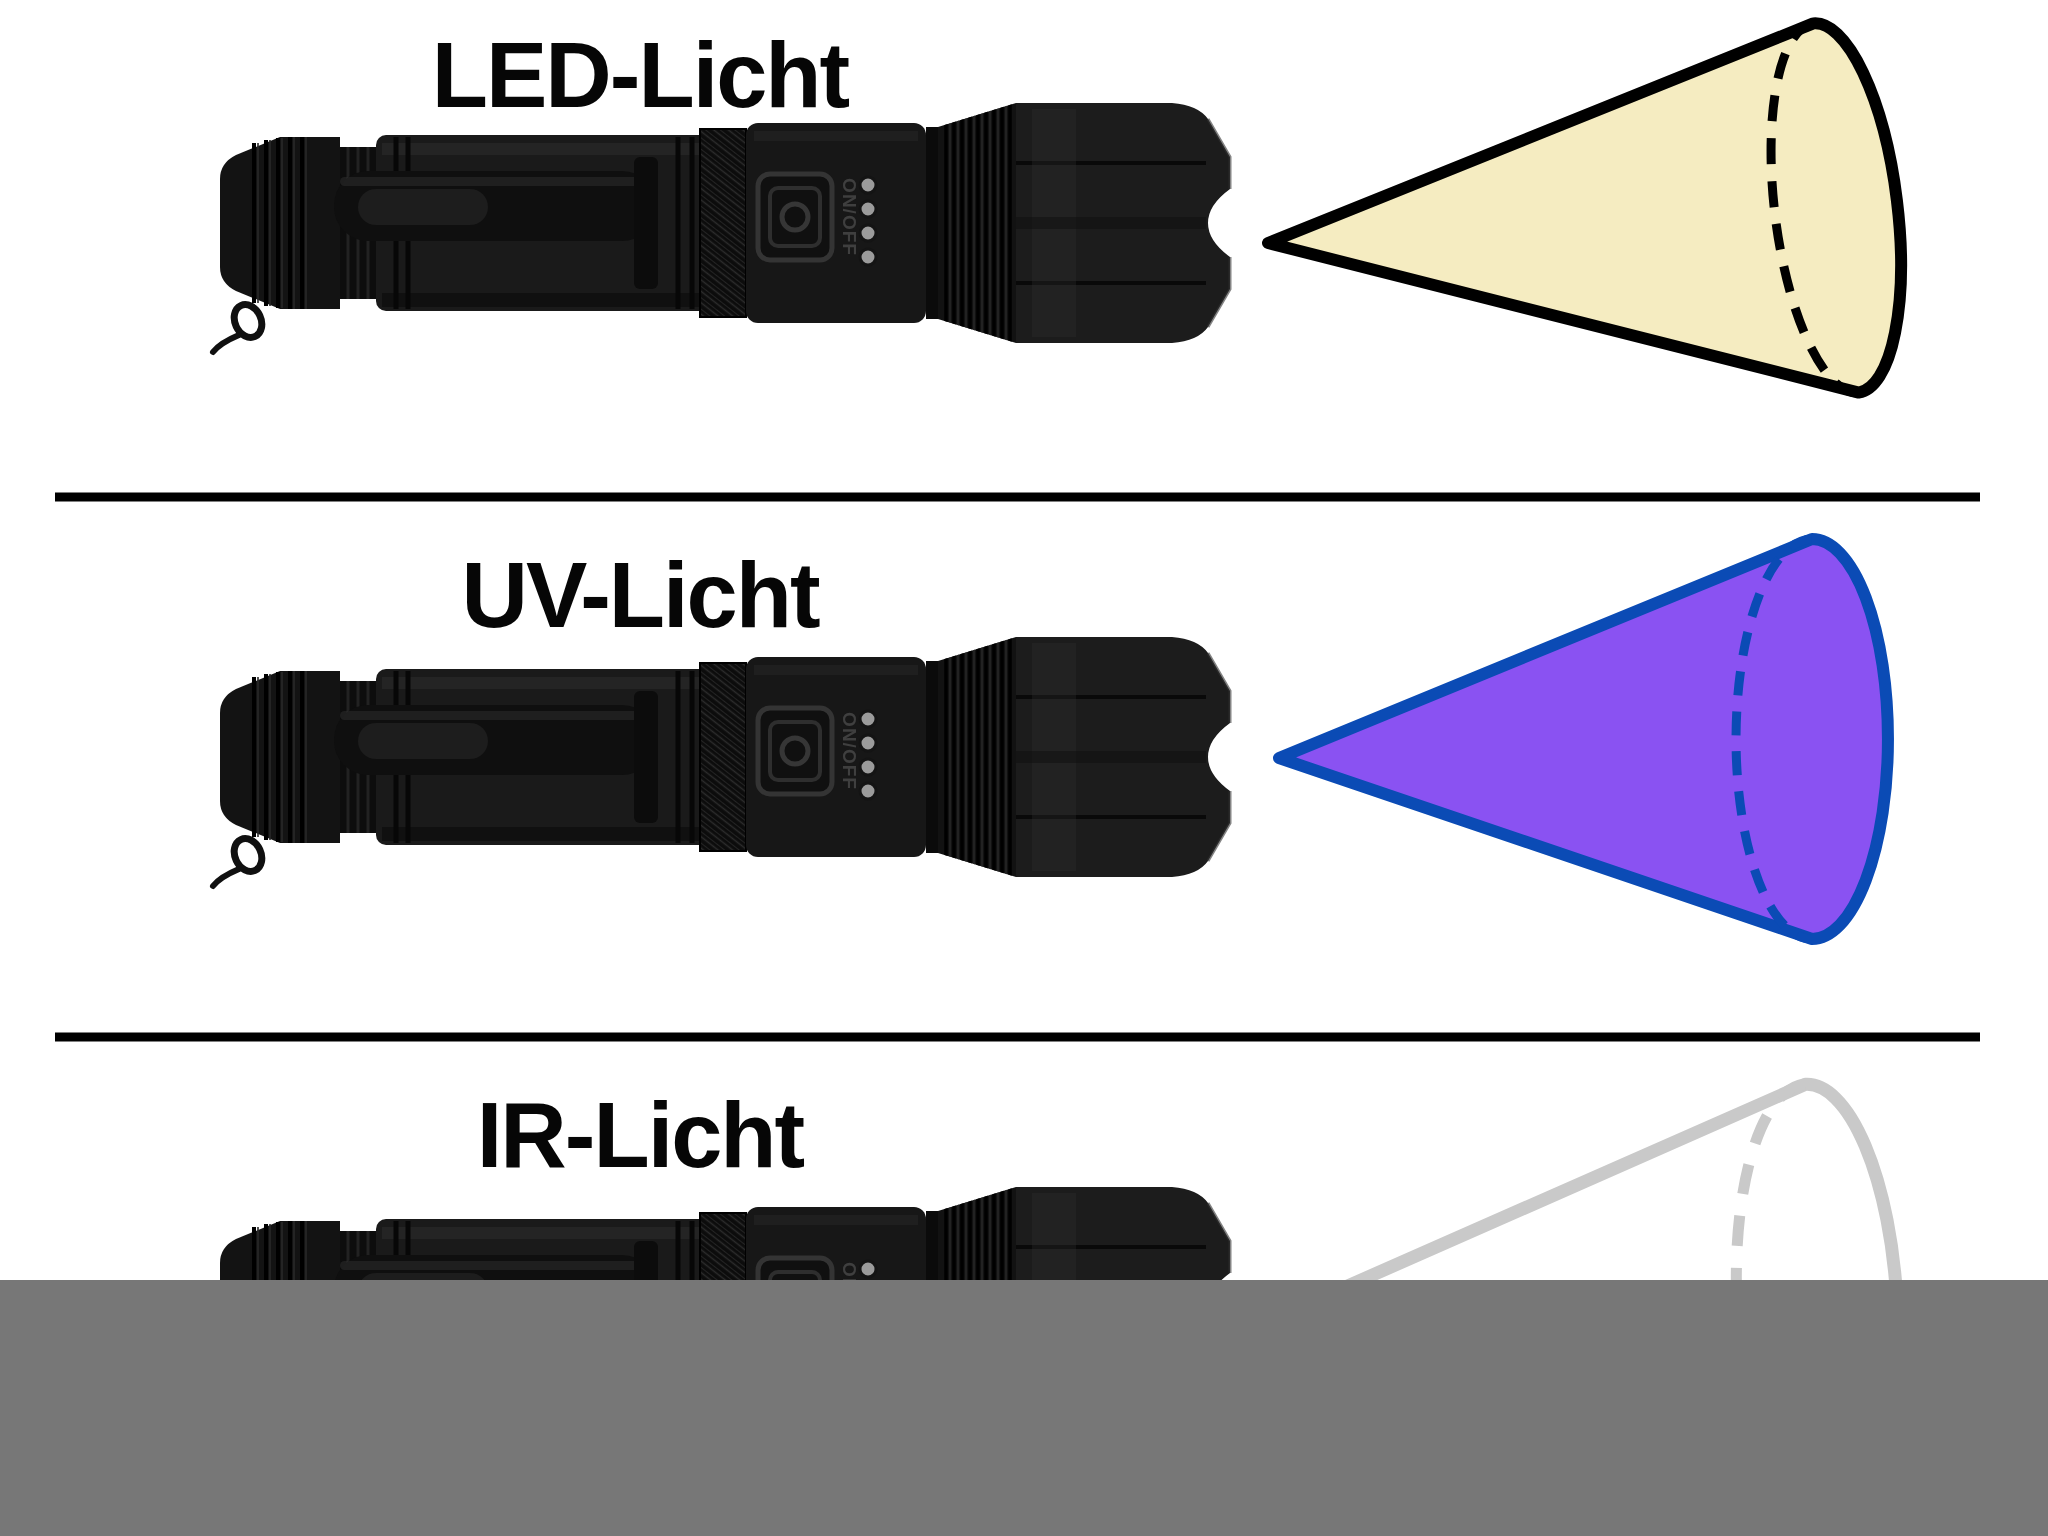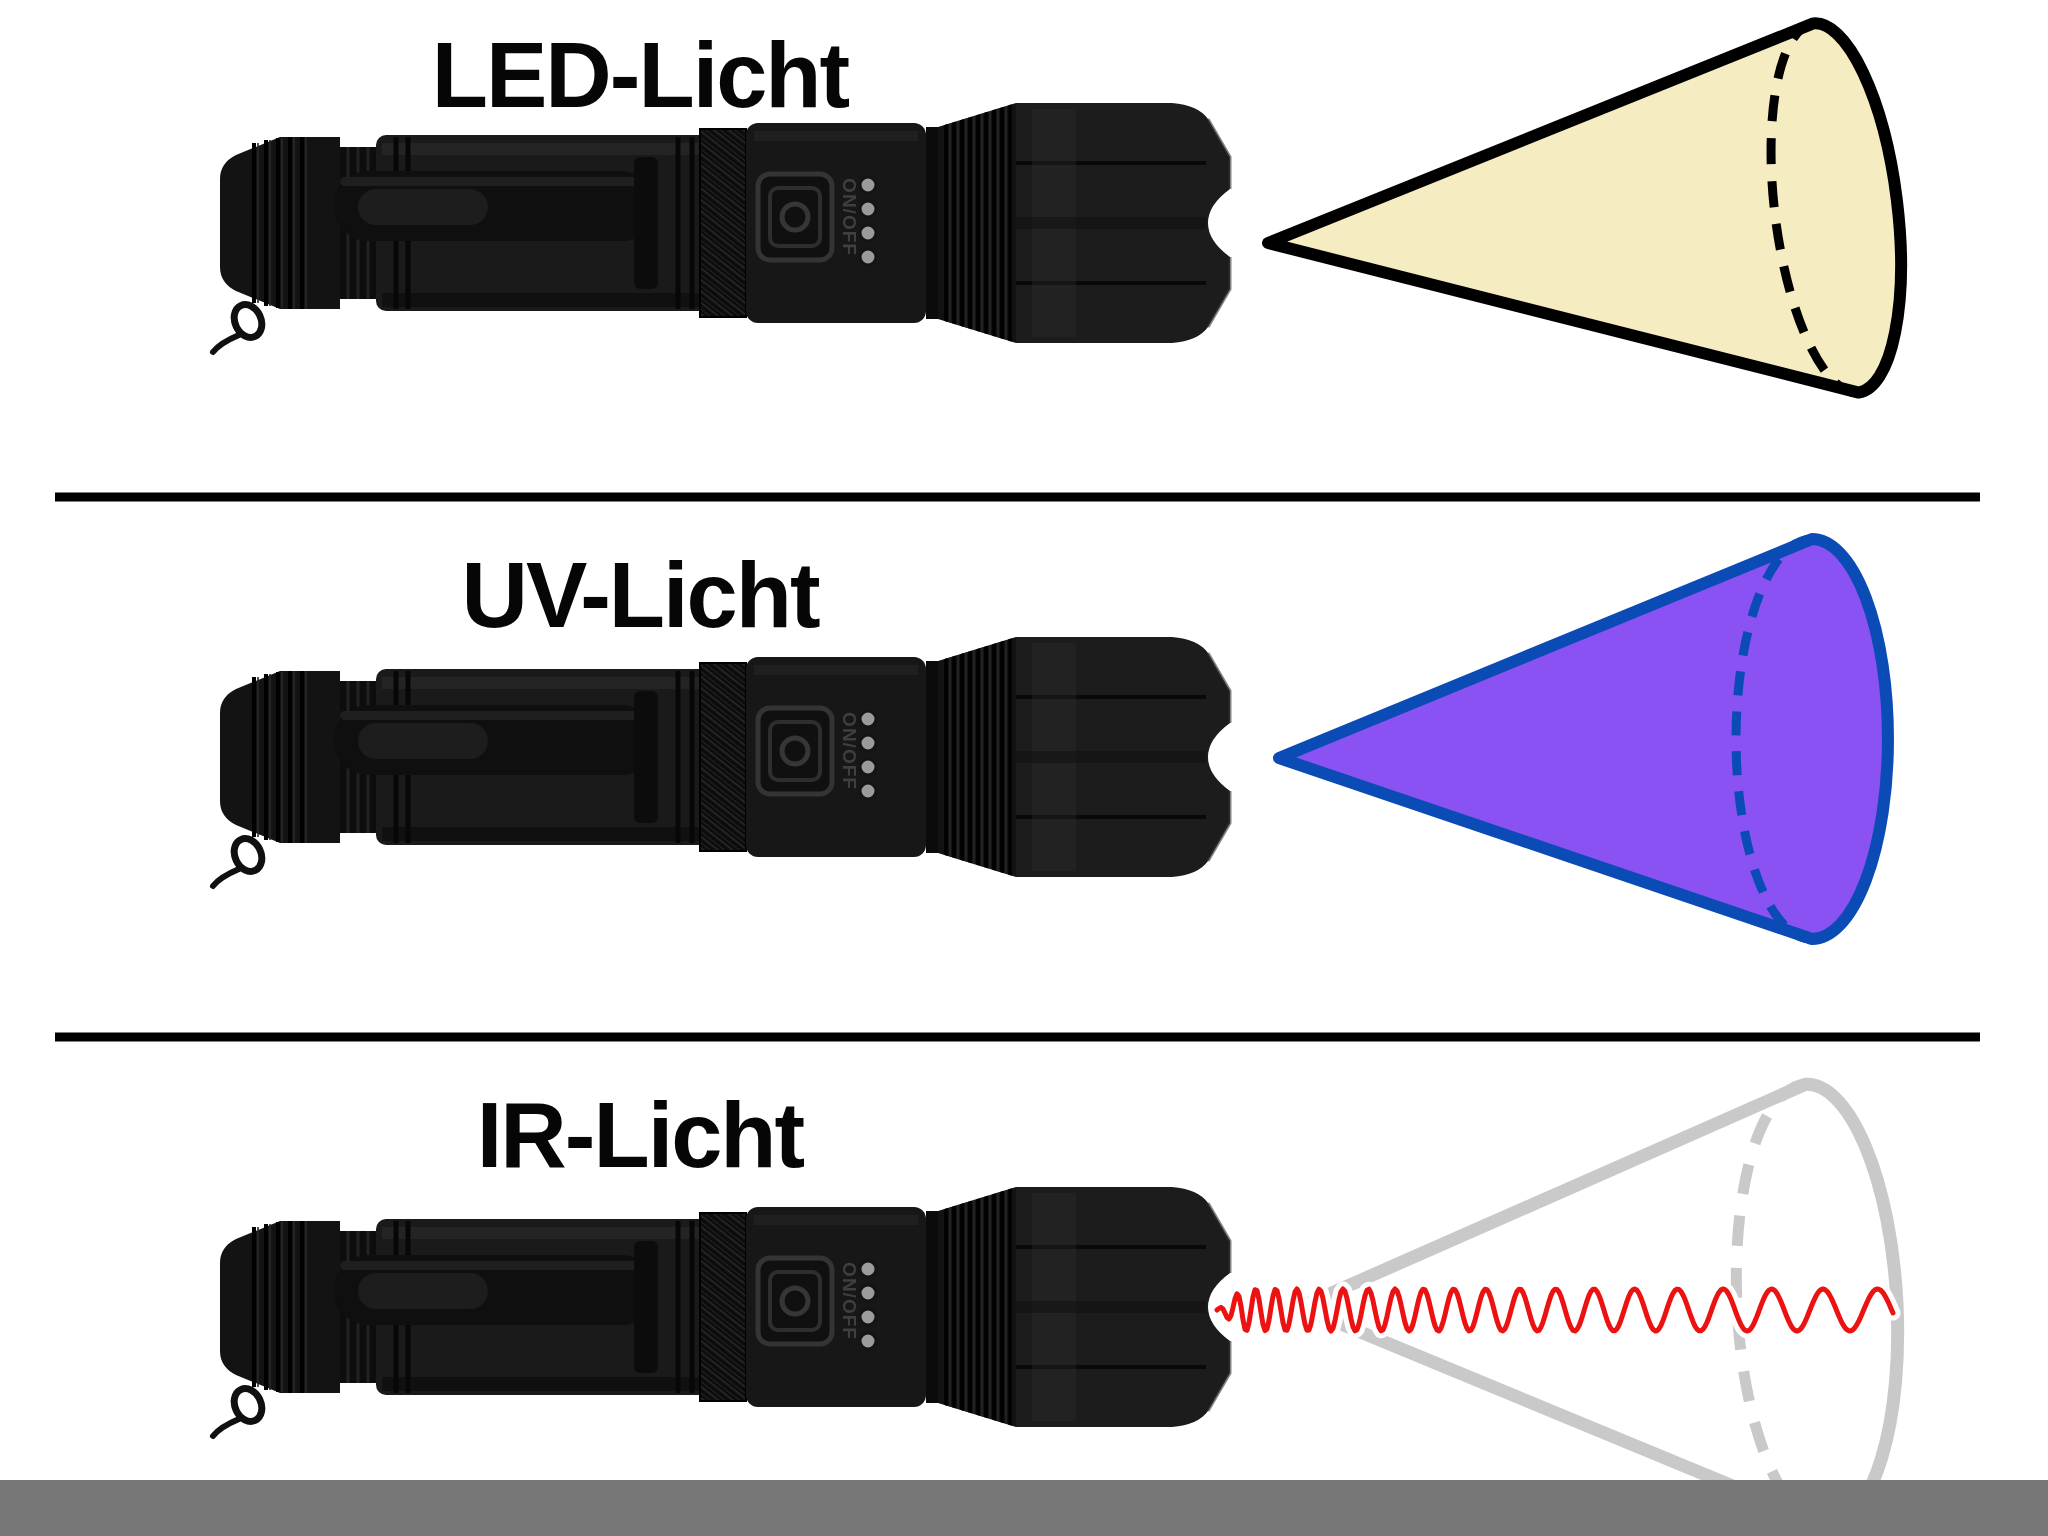--- a/index.html
+++ b/index.html
@@ -1,16 +1,16 @@
 <!DOCTYPE html>
 <html><head>
 <meta charset="utf-8">
 <style>
   html,body{margin:0;padding:0;background:#777;}
-  .stage{position:relative;width:2048px;height:1480px;background:#fff;margin:0 auto;overflow:hidden;}
+  .stage{position:relative;width:2048px;height:1280px;background:#fff;margin:0 auto;overflow:hidden;}
   svg{display:block;}
   .row-title{
     font-family:"Liberation Sans", sans-serif;
     font-weight:700;
     font-size:92px;
     letter-spacing:-2px;
   }
   .onoff-label{
     font-family:"Liberation Sans", sans-serif;
     font-size:19px;

